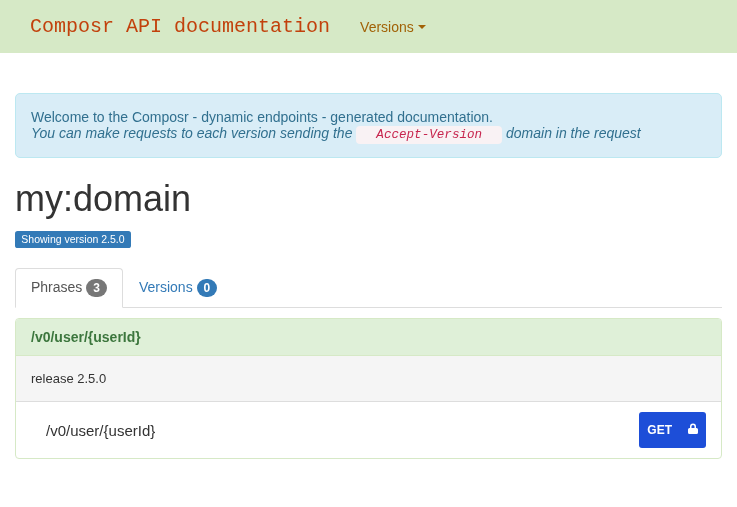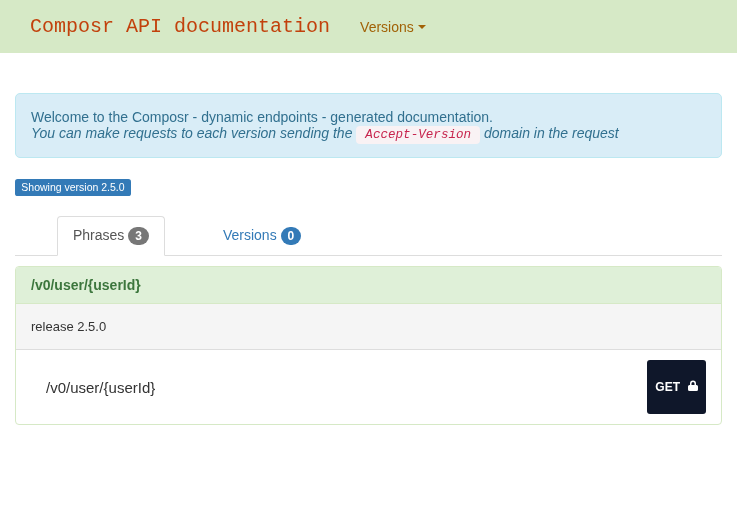--- a/index.html
+++ b/index.html
@@ -6,39 +6,39 @@
     body { font-family: "Helvetica Neue", Helvetica, Arial, sans-serif; font-size: 14px; color: #333; background: #fff; }
     .navbar { background: #d6e9c6; border-color: #e7e7e7; min-height: 50px; margin-bottom: 20px; }
     .navbar-inner { padding: 0 15px; display: flex; align-items: center; }
     .navbar-brand { color: #c2410c; font-size: 20px; padding: 15px; text-decoration: none; font-family: Liberation Mono, monospace; }
     .navbar-nav { list-style: none; display: flex; }
     .navbar-nav li a { color: #a16207; padding: 15px; display: flex; align-items: center; text-decoration: none; font-size: 14px; }
     .caret { display: inline-block; width: 0; height: 0; margin-left: 4px; vertical-align: middle; border-top: 4px dashed; border-right: 4px solid transparent; border-left: 4px solid transparent; }
     .container { padding: 0 15px; max-width: 750px; margin: 0 auto; }
     .alert-info { background-color: #d9edf7; border: 1px solid #bce8f1; color: #31708f; padding: 15px; border-radius: 5px; margin-top: 40px; margin-bottom: 20px; }
     .alert-info em { font-style: italic; }
-    .alert-info code { color: #c7254e; background-color: #f9f2f4; padding: 2px 9px; font-size: 90%; border-radius: 4px; font-family: Menlo, Monaco, Consolas, "Courier New", monospace; }
+    .alert-info code { color: #c7254e; background-color: #f9f2f4; padding: 2px 20px; font-size: 90%; border-radius: 4px; font-family: Menlo, Monaco, Consolas, "Courier New", monospace; }
     h1 { font-size: 36px; font-weight: 500; margin-top: 20px; margin-bottom: 10px; }
     .label-primary { background-color: #337ab7; color: #fff; display: inline-block; padding: .2em .6em .3em; font-size: 75%; font-weight: 400; border-radius: .25em; margin-bottom: 20px; }
     .nav-tabs { border-bottom: 1px solid #ddd; list-style: none; display: flex; margin-bottom: 0; }
-    .nav-tabs li { margin-bottom: -1px; margin-left: 42px; }
+    .nav-tabs li { margin-bottom: -1px; }
     .nav-tabs li a { display: block; padding: 10px 15px; color: #337ab7; text-decoration: none; border: 1px solid transparent; border-radius: 4px 4px 0 0; }
     .nav-tabs li.active a { color: #555; background: #fff; border: 1px solid #ddd; border-bottom-color: transparent; cursor: default; }
     .badge { display: inline-block; min-width: 10px; padding: 3px 7px; font-size: 12px; font-weight: 700; line-height: 1; text-align: center; white-space: nowrap; vertical-align: middle; border-radius: 10px; }
     .nav-tabs li a .badge { background-color: #337ab7; color: #fff; }
     .nav-tabs li.active a .badge { background-color: #777; color: #fff; }
     .panel-group { margin-top: 10px; }
     .panel { border: 1px solid #d6e9c6; border-radius: 4px; margin-bottom: 20px; }
     .panel-heading { background-color: #dff0d8; border-bottom: 1px solid #d6e9c6; color: #3c763d; padding: 10px 15px; border-top-left-radius: 3px; border-top-right-radius: 3px; font-size: 14px; font-weight: 700; }
     .panel-body-release { padding: 15px; background: #f5f5f5; border-bottom: 1px solid #ddd; font-size: 13px; }
     .list-group { list-style: none; padding: 0; margin: 0; }
     .list-group-item { padding: 10px 15px; display: flex; justify-content: space-between; align-items: center; border-top: 1px solid #ddd; }
     .list-group-item:first-child { border-top: none; }
     .method-path { padding-left: 15px; font-size: 15px; }
-    .method-label { background-color: #0f172a; color: #fff; padding: 20px 8px; border-radius: 3px; font-size: 12px; font-weight: 700; display: inline-flex; align-items: center; gap: 8px; }
+    .method-label { background-color: #1d4ed8; color: #fff; padding: 11px 8px; border-radius: 3px; font-size: 12px; font-weight: 700; display: inline-flex; align-items: center; gap: 16px; }
     .lock-icon { display: inline-block; }
   </style>
 </head>
 <body>
 
 <nav class="navbar">
   <div class="navbar-inner">
     <a class="navbar-brand" href="#">Composr API documentation</a>
     <ul class="navbar-nav">
       <li>
@@ -54,20 +54,21 @@
 <div class="container">
   <div class="alert-info">
     <div>Welcome to the Composr - dynamic endpoints - generated documentation.</div>
     <em>
       <span>You can make requests to each version sending the </span>
       <code>Accept-Version</code>
       <span> domain in the request</span>
     </em>
   </div>
 
+  <h1>my:domain</h1>
   <span class="label-primary">Showing version 2.5.0</span>
 
   <ul class="nav-tabs">
     <li class="active">
       <a href="#">
         <span>Phrases </span>
         <span class="badge">3</span>
       </a>
     </li>
     <li>

